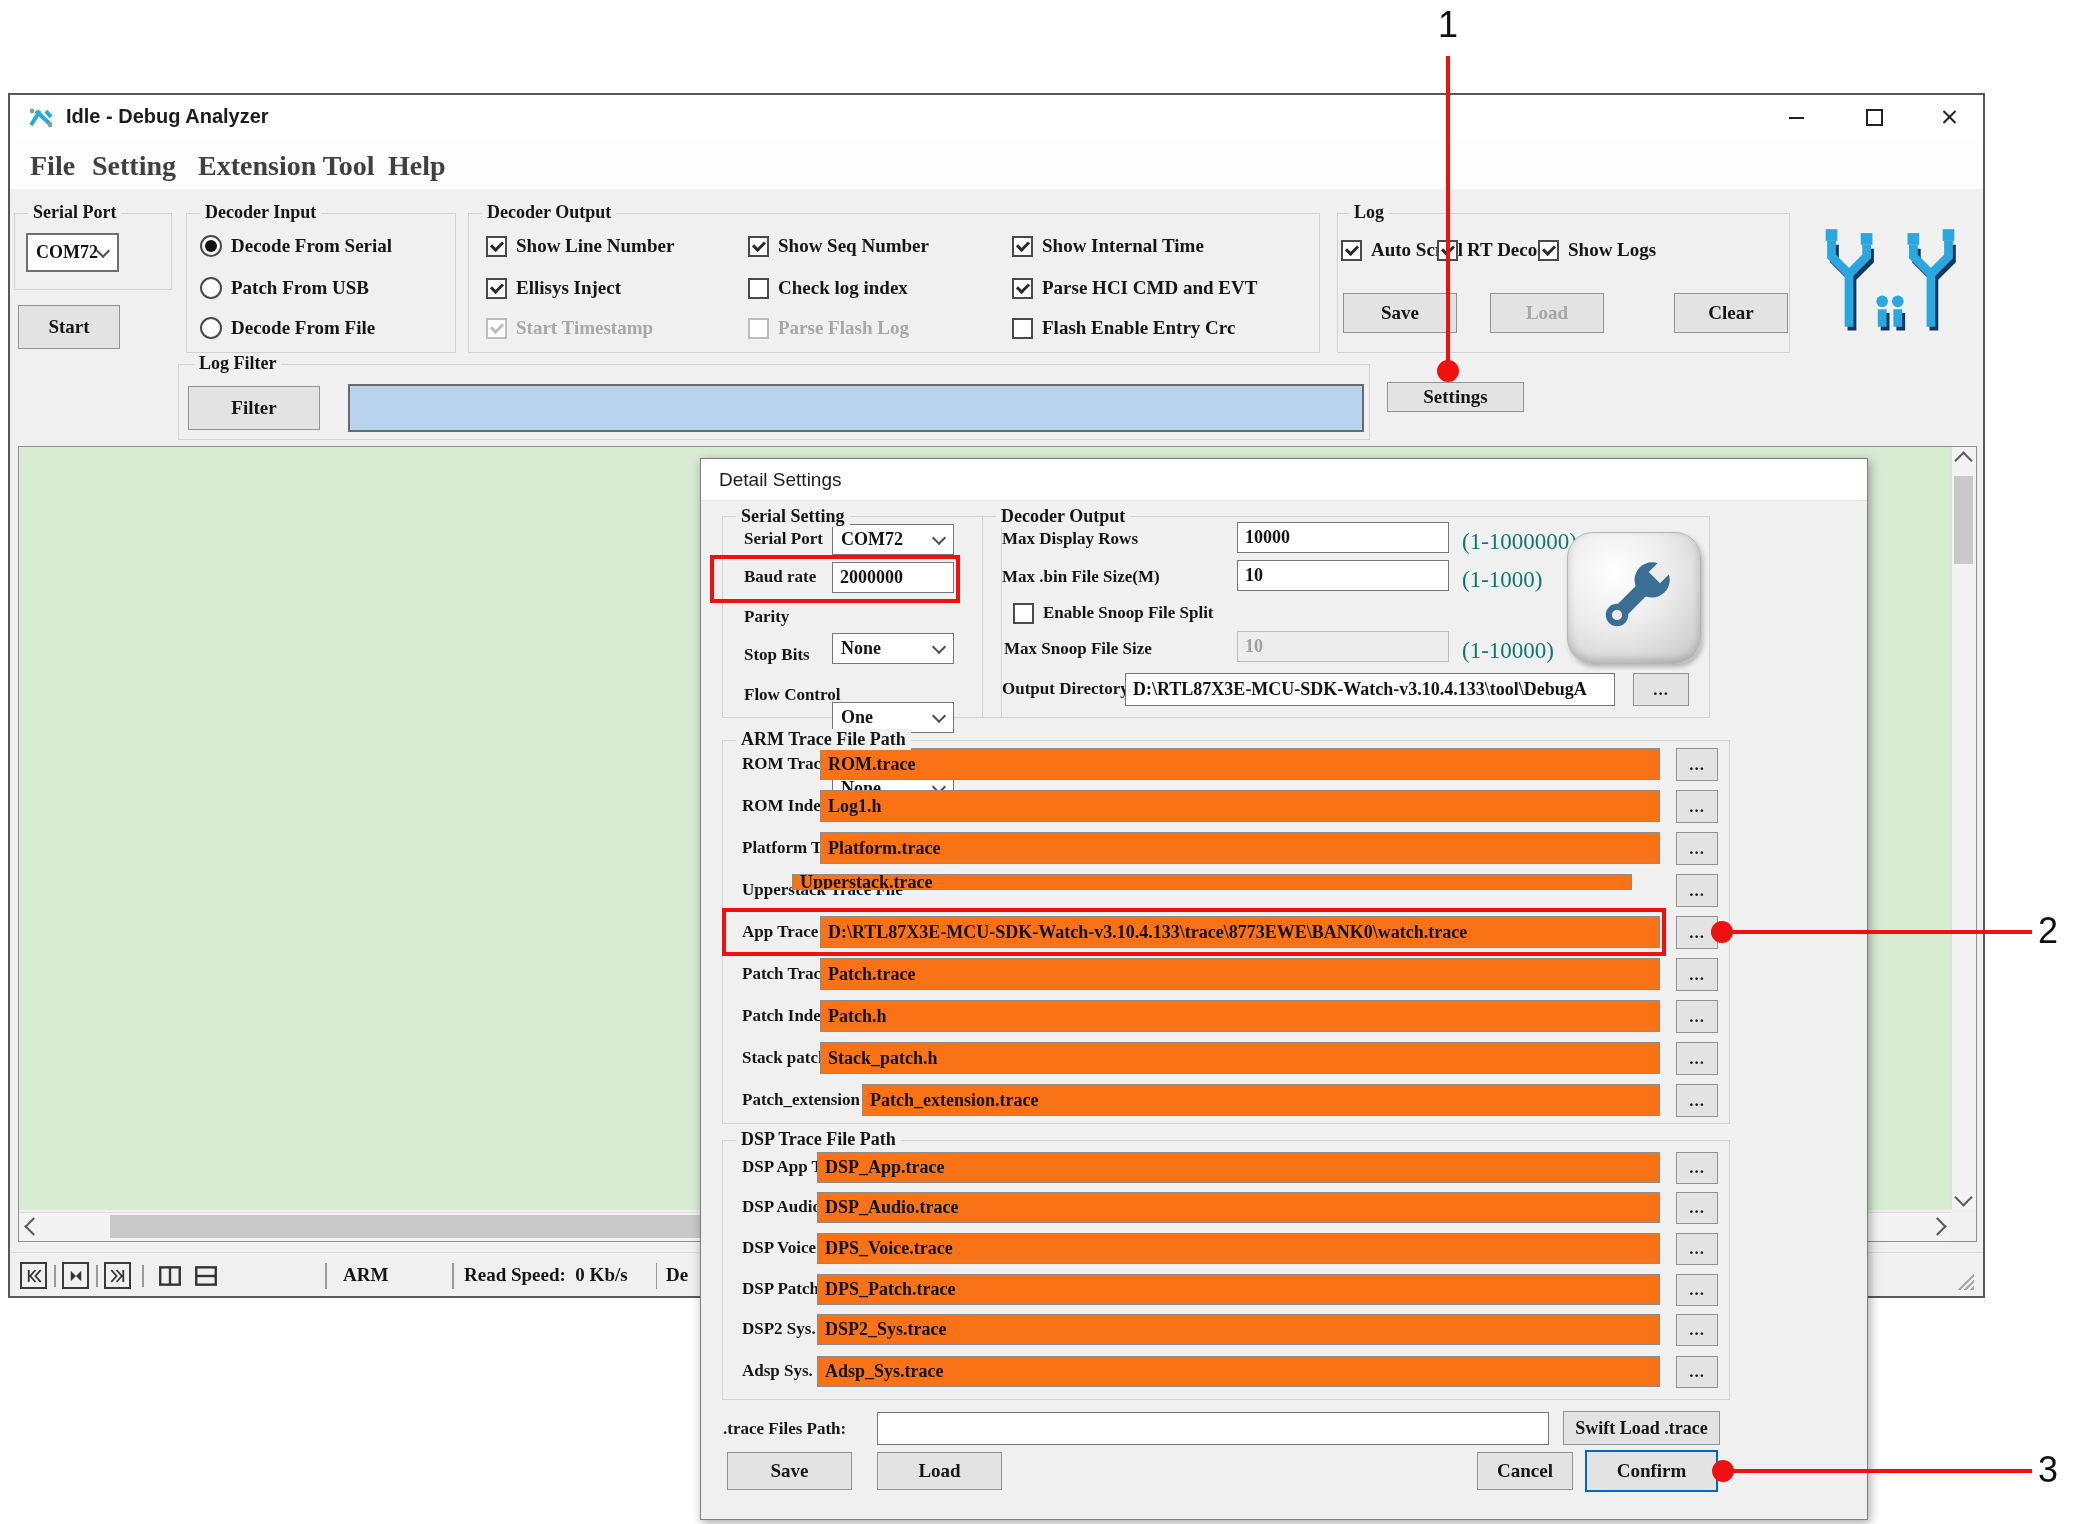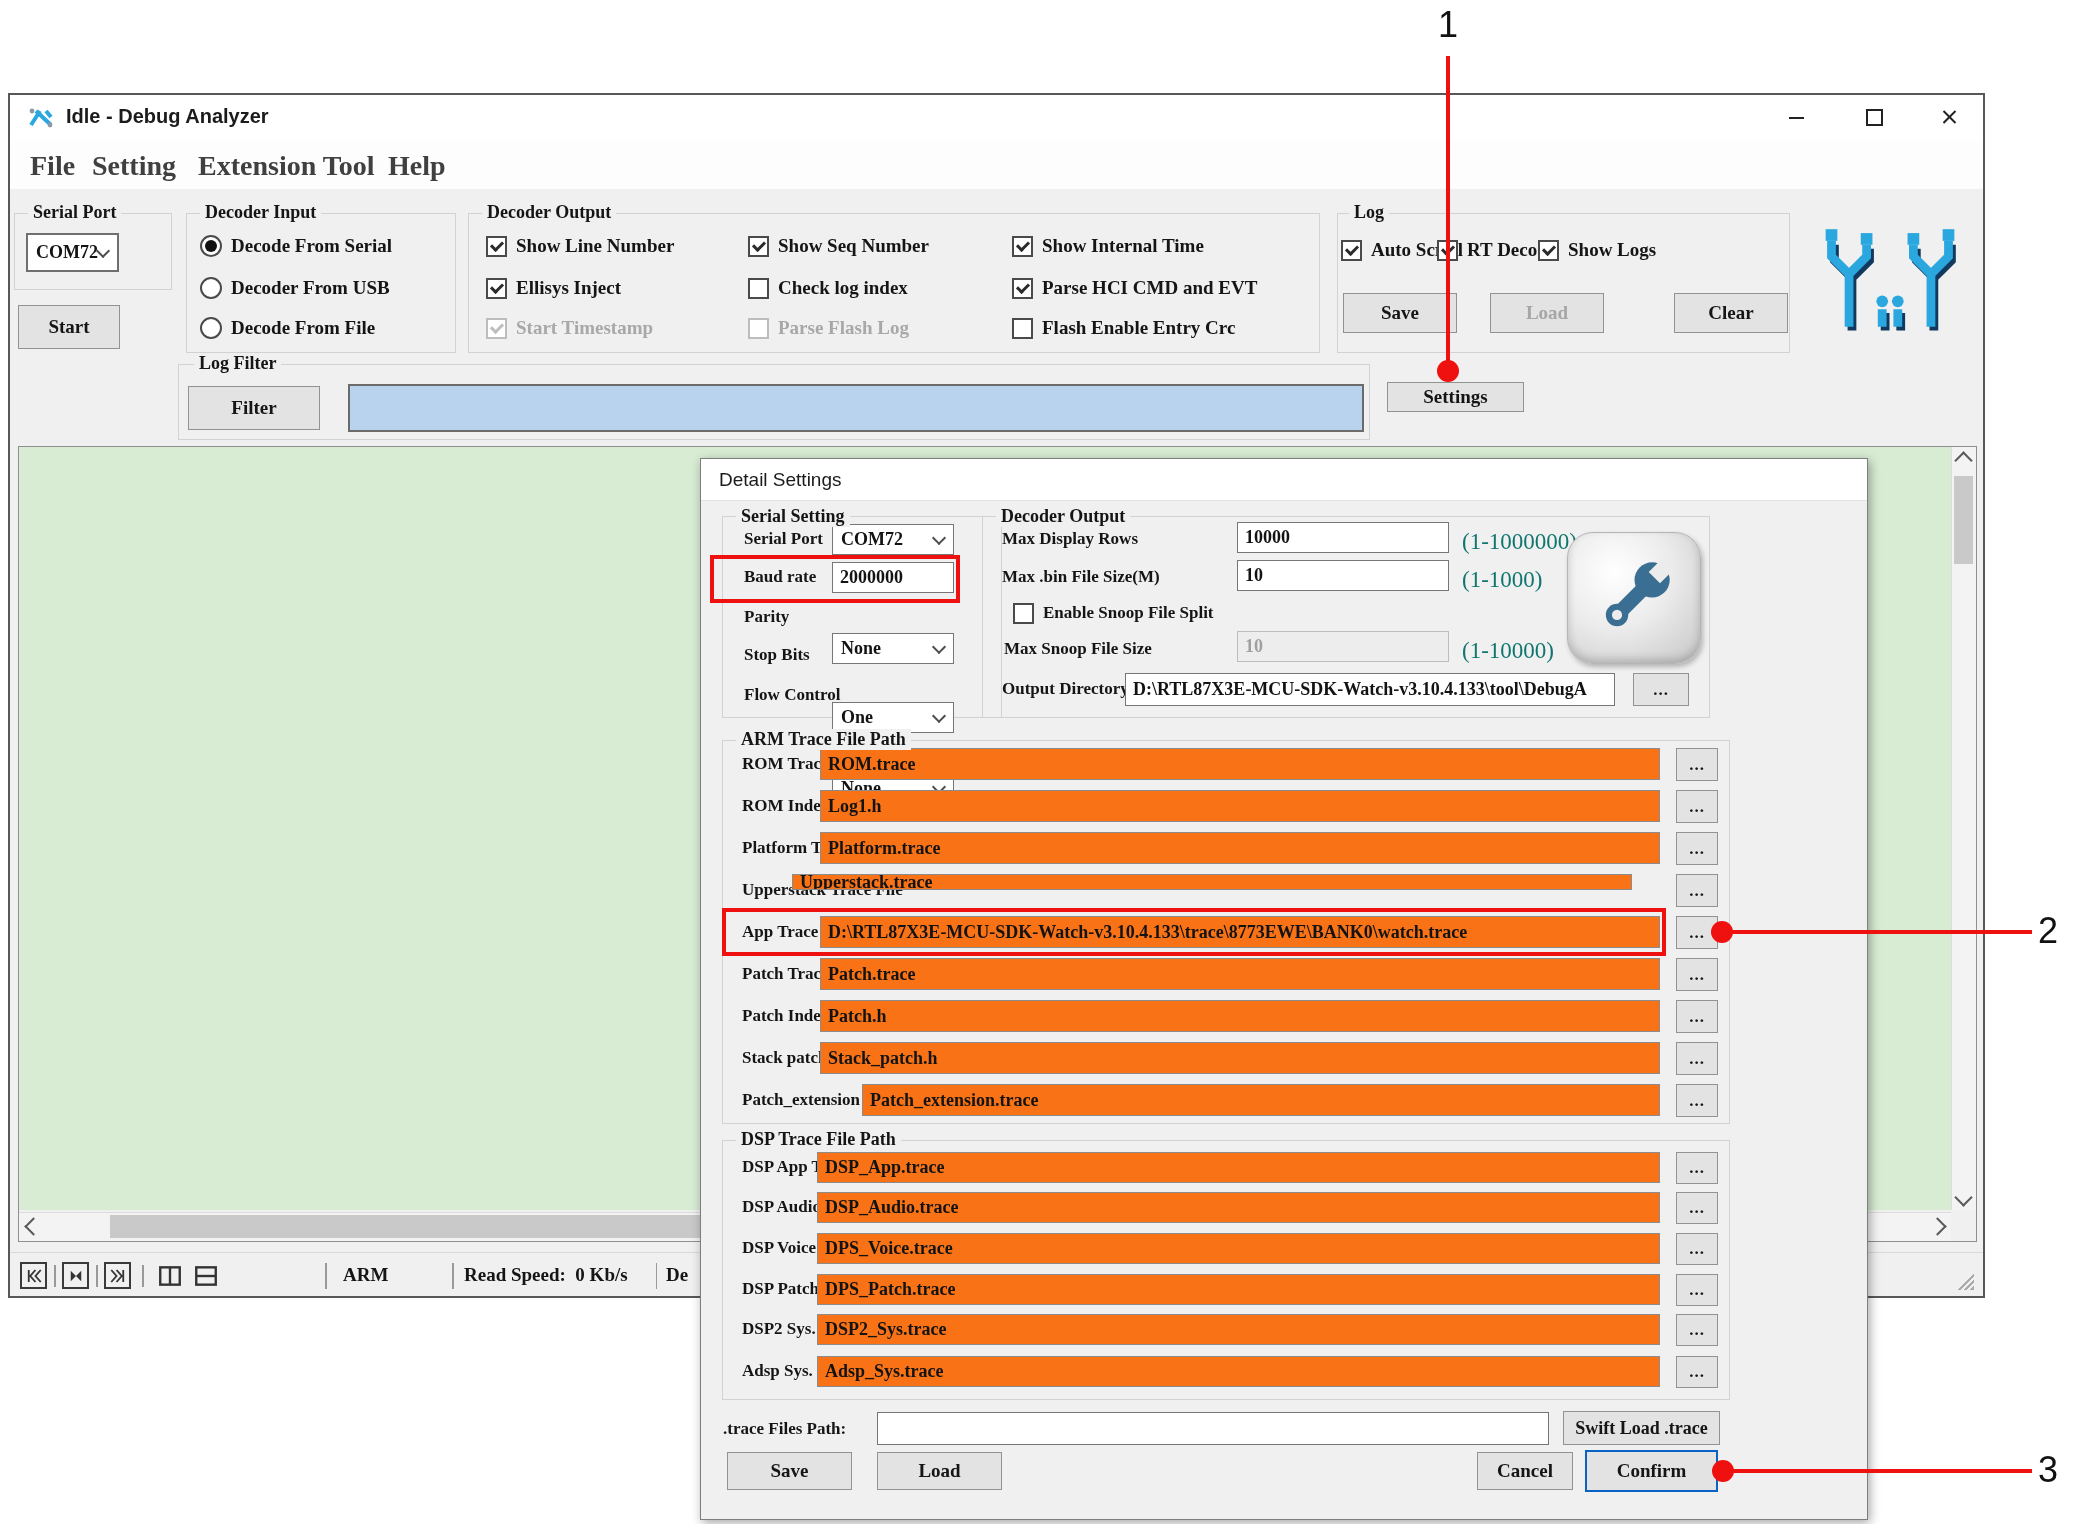--- a/index.html
+++ b/index.html
@@ -108,21 +108,21 @@
     <div class="abs btn" style="left:18px;top:305px;width:102px;height:44px">Start</div>
 
     <div class="abs grp" style="left:186px;top:213px;width:270px;height:140px"></div>
     <div class="abs glabel" style="left:200px;top:202px">Decoder Input</div>
     <div class="abs item" style="left:200px;top:234px;height:24px">
       <span class="radio selected"></span>
       <span class="lbl">Decode From Serial</span>
     </div>
     <div class="abs item" style="left:200px;top:276px;height:24px">
       <span class="radio"></span>
-      <span class="lbl">Decoder From USB</span>
+      <span class="lbl">Patch From USB</span>
     </div>
     <div class="abs item" style="left:200px;top:316px;height:24px">
       <span class="radio"></span>
       <span class="lbl">Decode From File</span>
     </div>
 
     <div class="abs grp" style="left:468px;top:213px;width:852px;height:140px"></div>
     <div class="abs glabel" style="left:482px;top:202px">Decoder Output</div>
     <div class="abs item" style="left:486px;top:234px;height:24px">
       <span class="cb checked"></span>

